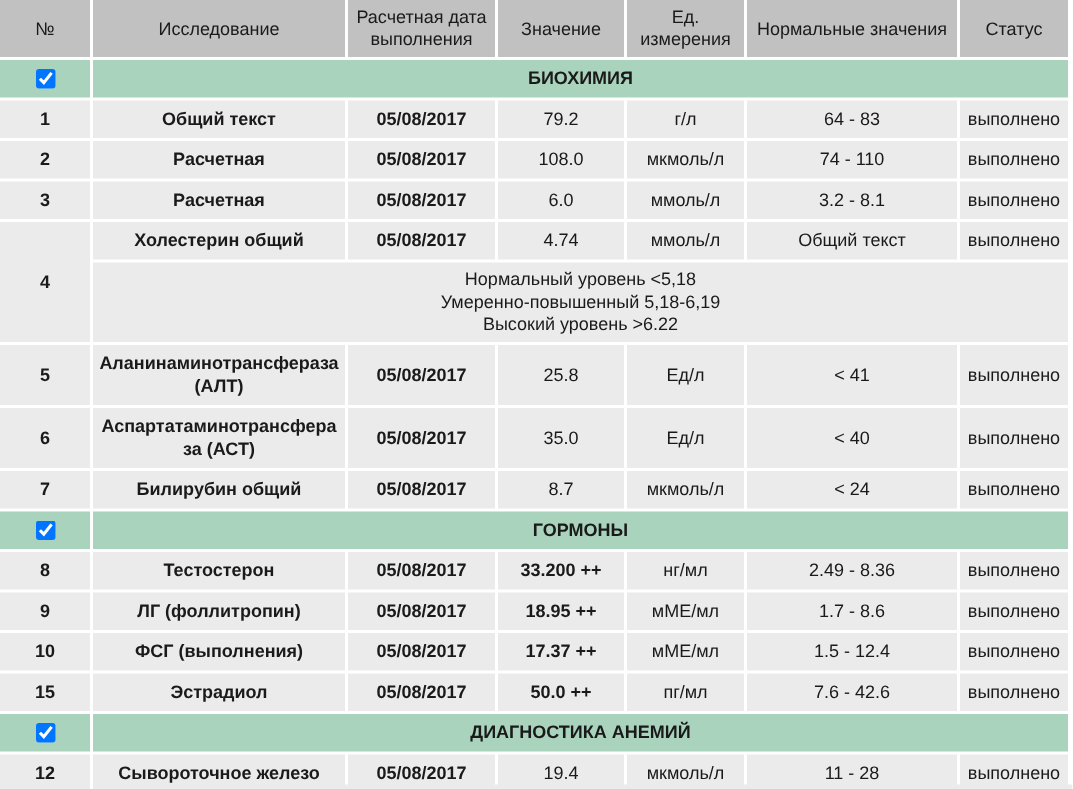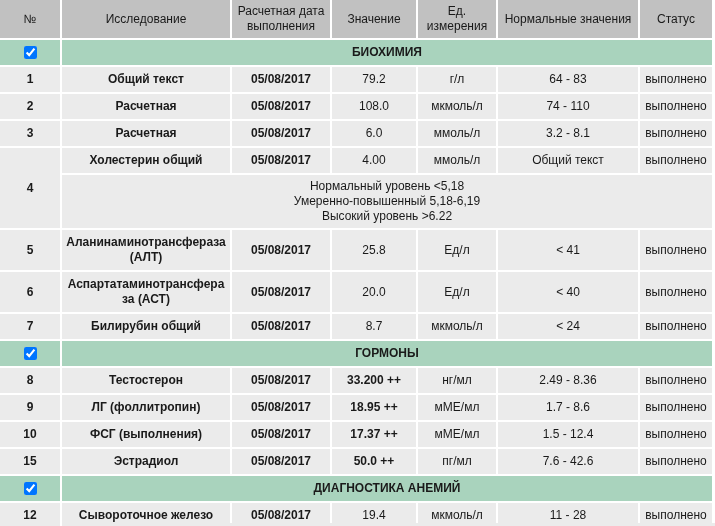--- a/index.html
+++ b/index.html
@@ -94,21 +94,21 @@
         <td class="b">05/08/2017</td>
         <td>6.0</td>
         <td>ммоль/л</td>
         <td>3.2 - 8.1</td>
         <td>выполнено</td>
       </tr>
       <tr>
         <td class="b" rowspan="2">4</td>
         <td class="b">Холестерин общий</td>
         <td class="b">05/08/2017</td>
-        <td>4.00</td>
+        <td>4.74</td>
         <td>ммоль/л</td>
         <td>Общий текст</td>
         <td>выполнено</td>
       </tr>
       <tr>
         <td class="note-cell" colspan="6">
           <div>Нормальный уровень &lt;5,18</div>
           <div>Умеренно-повышенный 5,18-6,19</div>
           <div>Высокий уровень &gt;6.22</div>
         </td>
@@ -119,21 +119,21 @@
         <td class="b">05/08/2017</td>
         <td>25.8</td>
         <td>Ед/л</td>
         <td>&lt; 41</td>
         <td>выполнено</td>
       </tr>
       <tr>
         <td class="b">6</td>
         <td class="b">Аспартатаминотрансфераза (АСТ)</td>
         <td class="b">05/08/2017</td>
-        <td>20.0</td>
+        <td>35.0</td>
         <td>Ед/л</td>
         <td>&lt; 40</td>
         <td>выполнено</td>
       </tr>
       <tr>
         <td class="b">7</td>
         <td class="b">Билирубин общий</td>
         <td class="b">05/08/2017</td>
         <td>8.7</td>
         <td>мкмоль/л</td>

